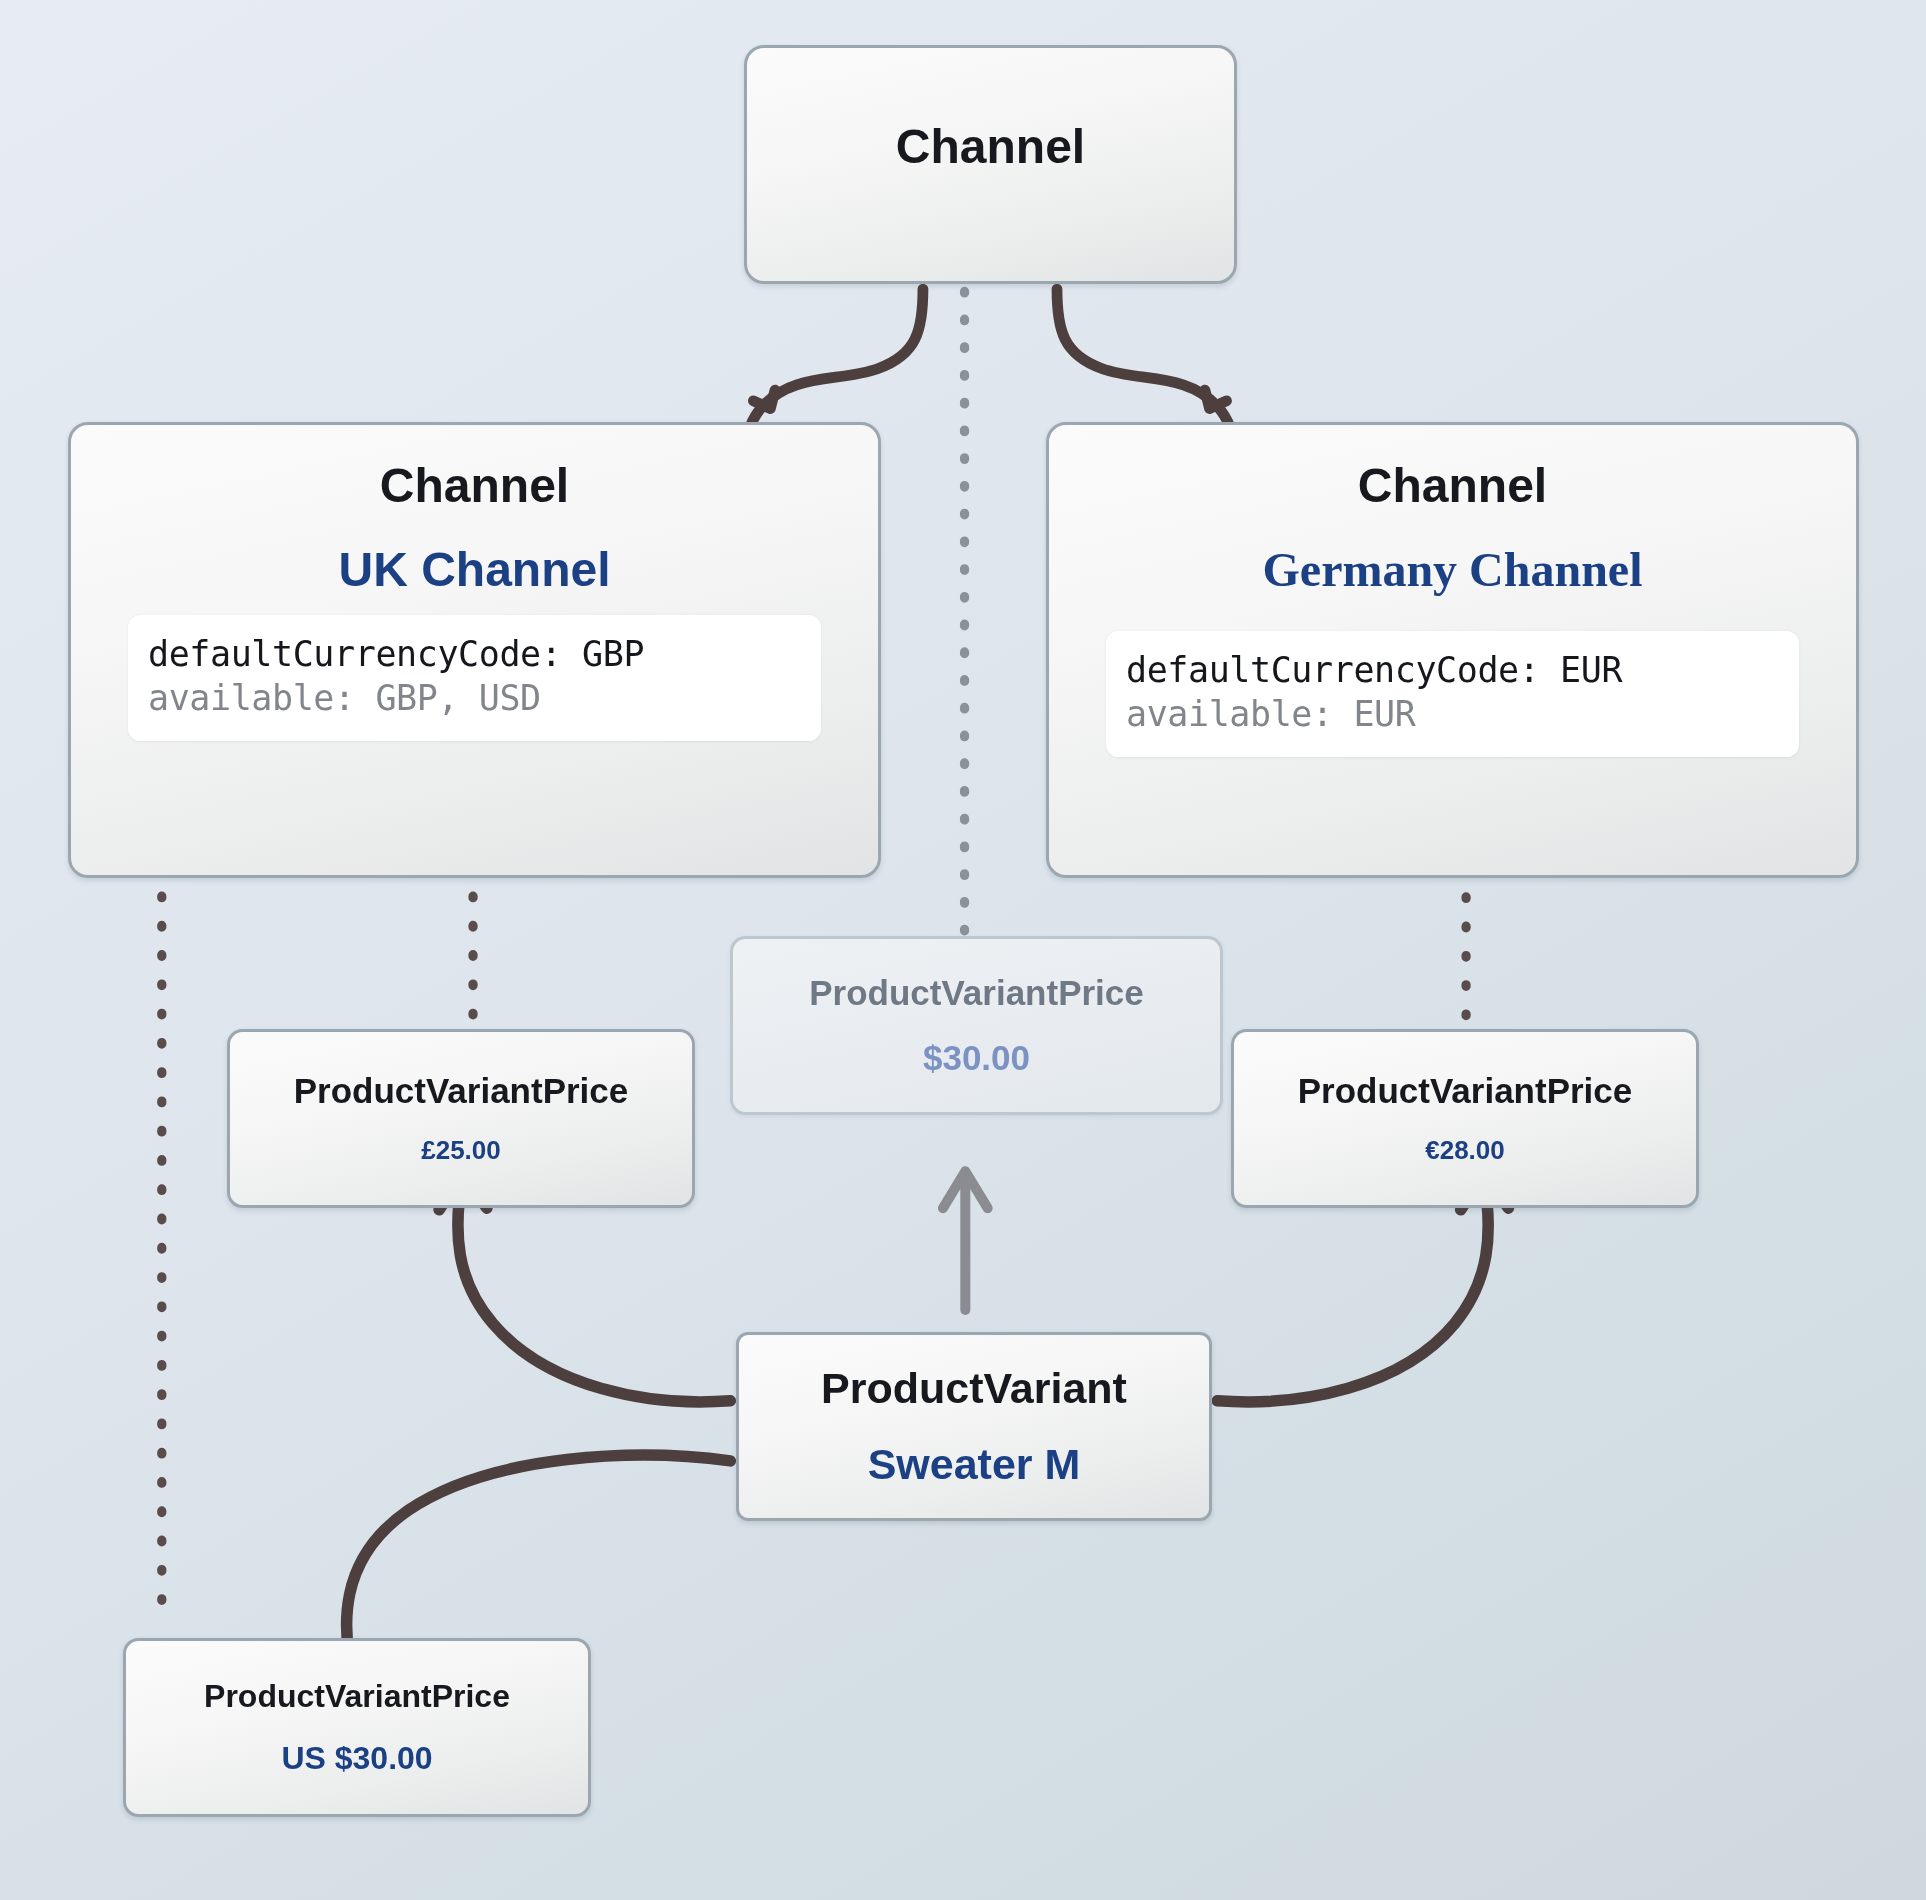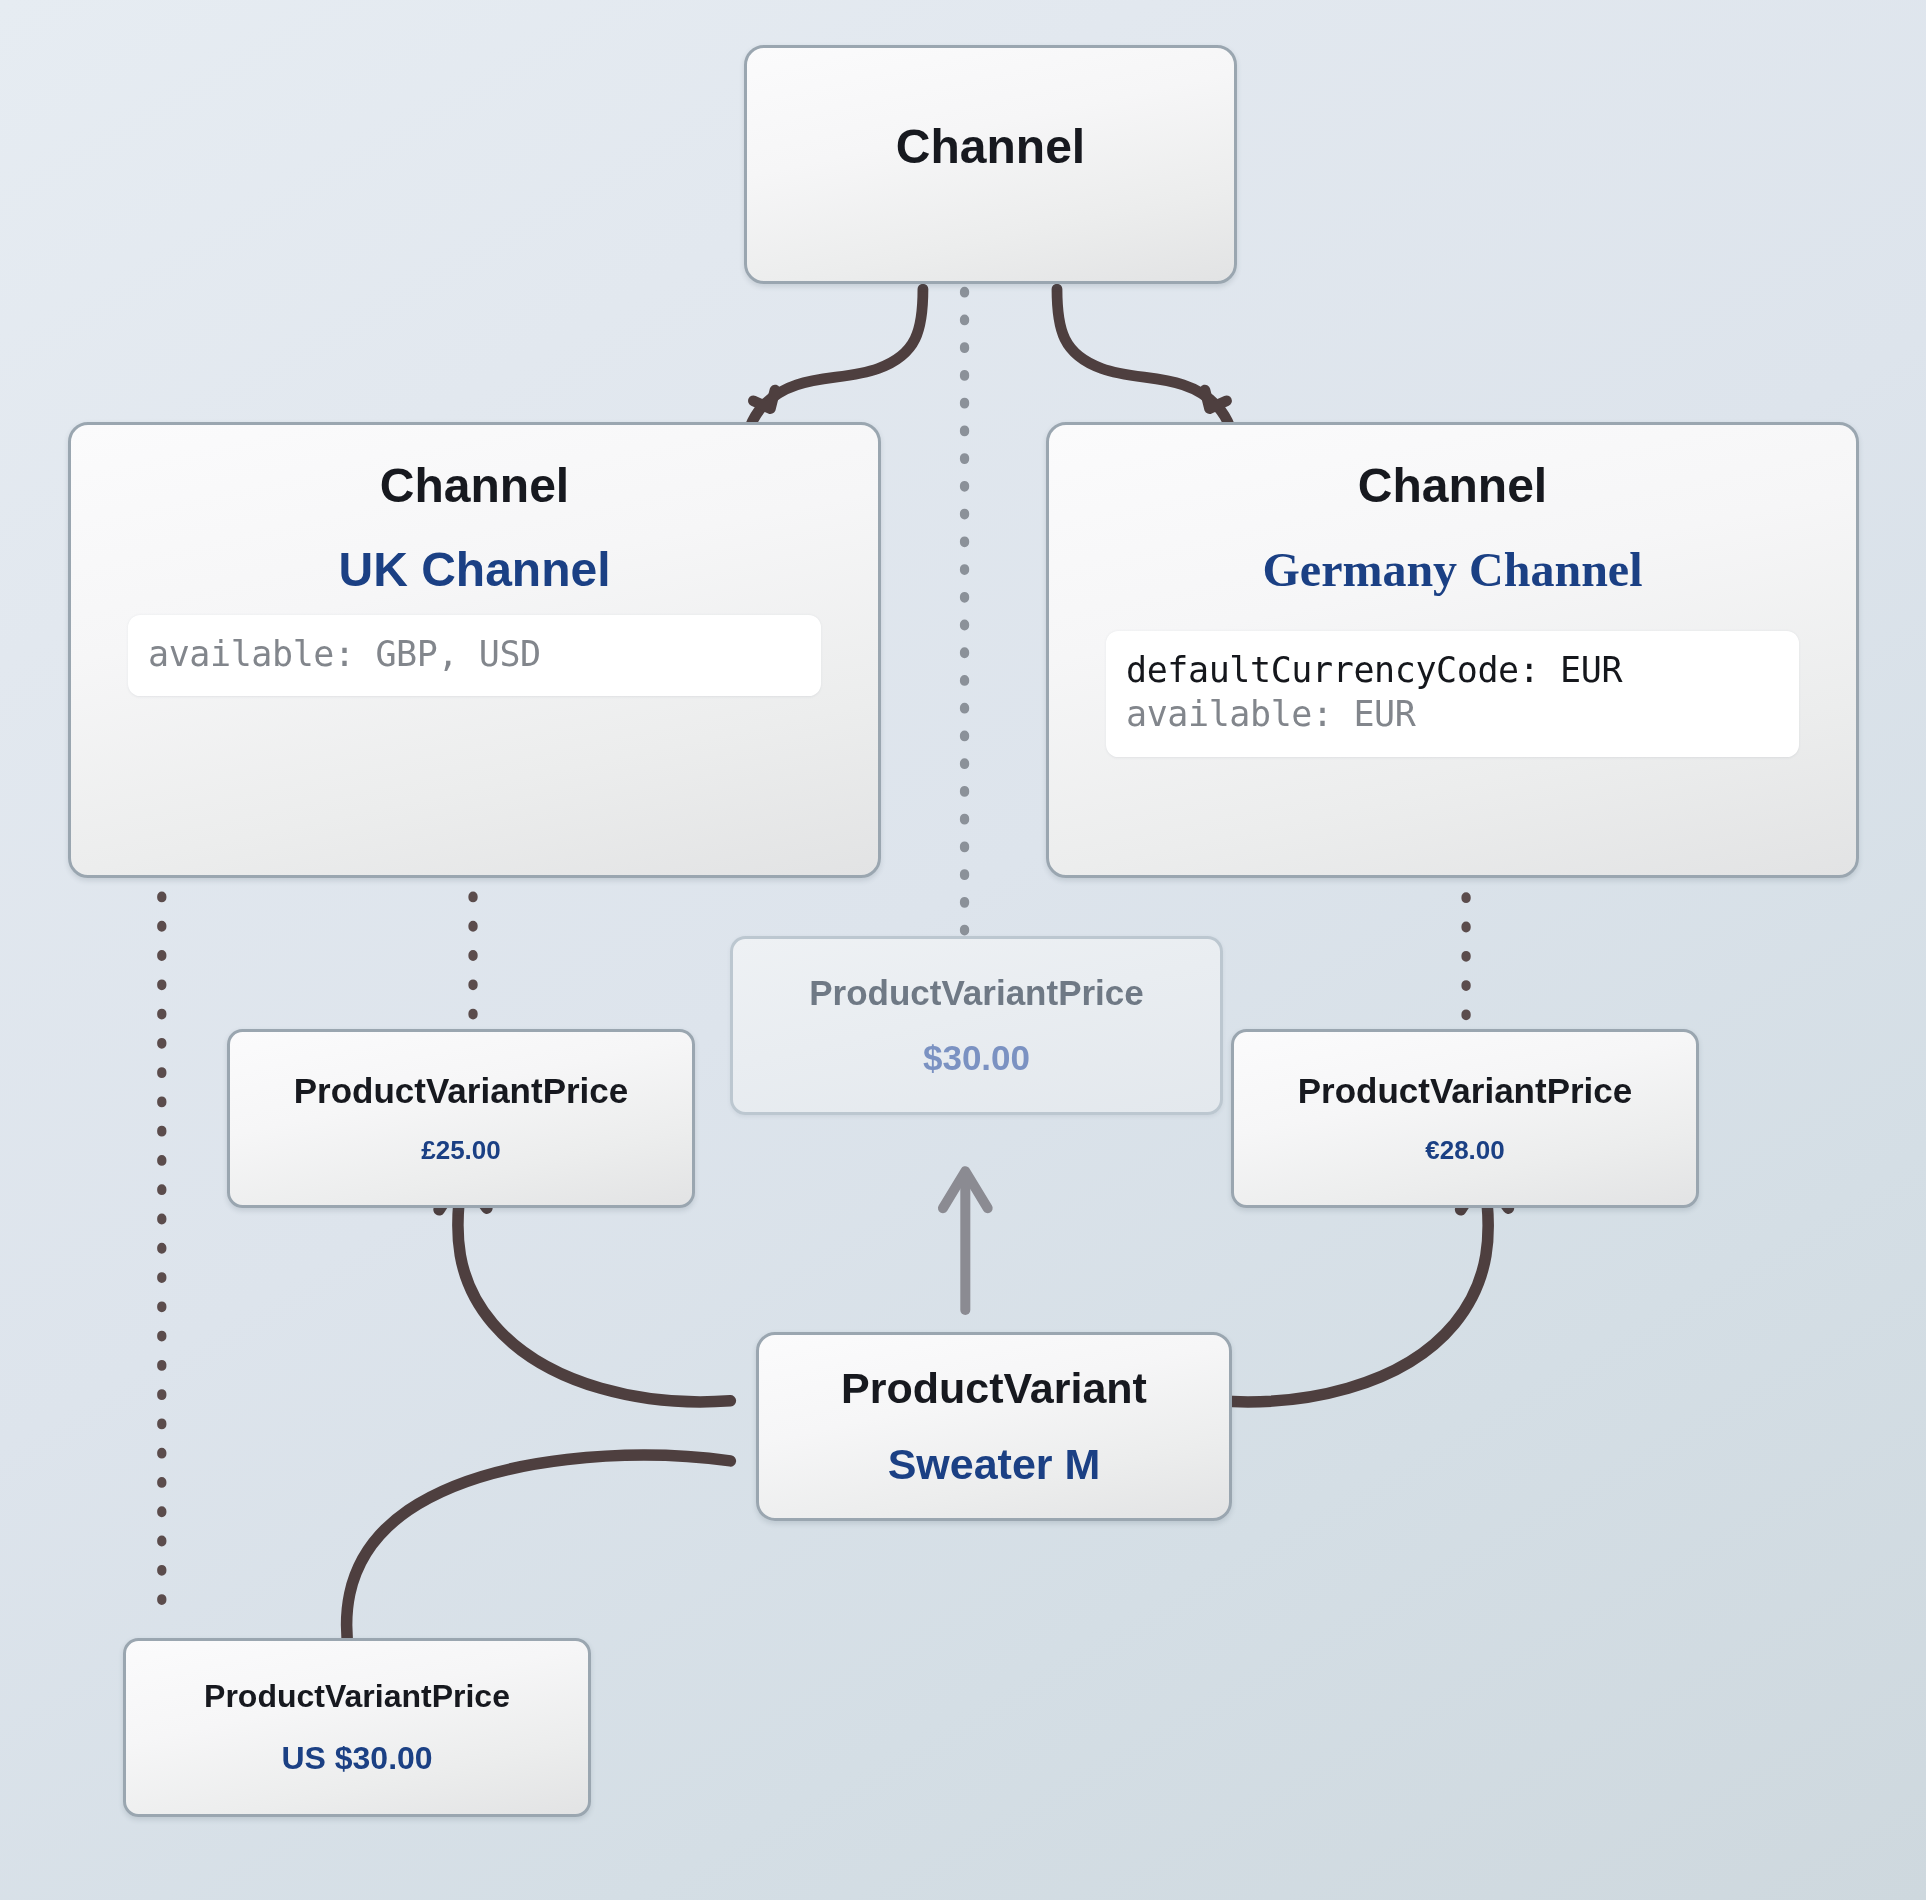--- a/index.html
+++ b/index.html
@@ -143,23 +143,23 @@
     border-radius: 15.4px;
     border-color: #bcc7d0;
     background: linear-gradient(168deg, #eef1f4 0%, #e9edf1 45%, #e3e8ed 100%);
     box-shadow: 0 1.5px 3.9px rgba(95,110,125,0.10);
   }
   #node-price-usd-default .type { color: #6f7985; font-size: 35px; }
   #node-price-usd-default .name { color: #7b92c2; font-size: 35px; }
 
   
   #node-product-variant {
-    left: 756px; top: 1332px;
+    left: 736px; top: 1332px;
     width: 476px; height: 189px;
-    border-radius: 19px;
+    border-radius: 12px;
   }
   #node-product-variant .type { font-size: 43px; margin-bottom: 28px; }
   #node-product-variant .name { font-size: 43px; }
 </style>
 </head>
 <body>
 
 <div id="canvas">
 
   <svg id="edges" viewBox="0 0 2500 2467" width="1926" height="1901" xmlns="http://www.w3.org/2000/svg">
@@ -212,20 +212,21 @@
   </svg>
 
   <div class="node" id="node-default-channel">
     <div class="type">Channel</div>
   </div>
 
   <div class="node" id="node-uk-channel">
     <div class="type">Channel</div>
     <div class="name">UK Channel</div>
     <div class="currency-panel">
+      <div class="line-default">defaultCurrencyCode: GBP</div>
       <div class="line-available">available: GBP, USD</div>
     </div>
   </div>
 
   <div class="node" id="node-germany-channel">
     <div class="type">Channel</div>
     <div class="name">Germany Channel</div>
     <div class="currency-panel">
       <div class="line-default">defaultCurrencyCode: EUR</div>
       <div class="line-available">available: EUR</div>

